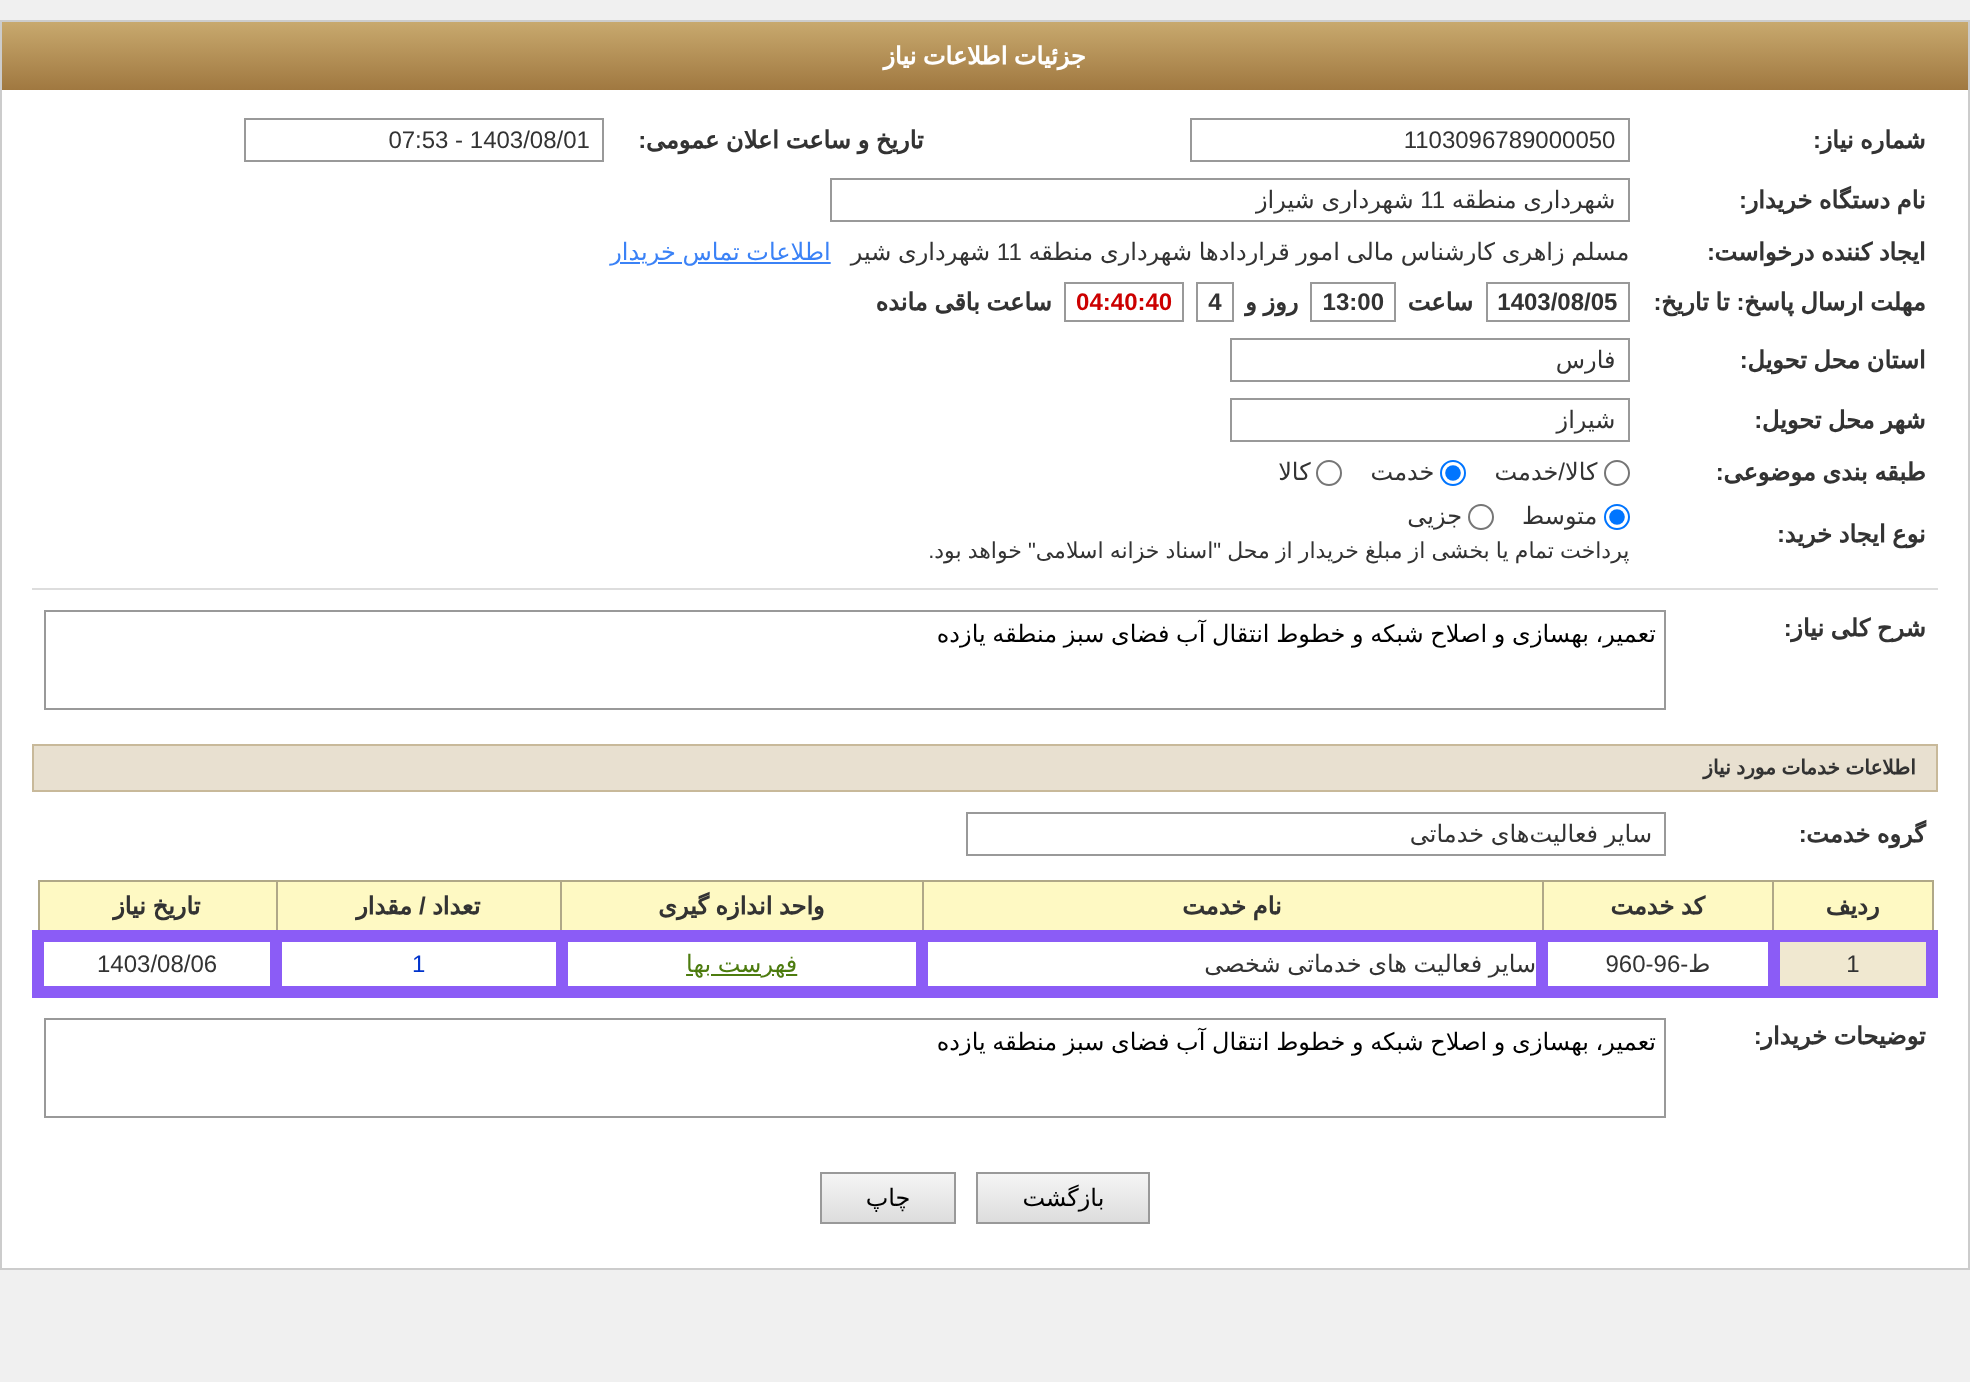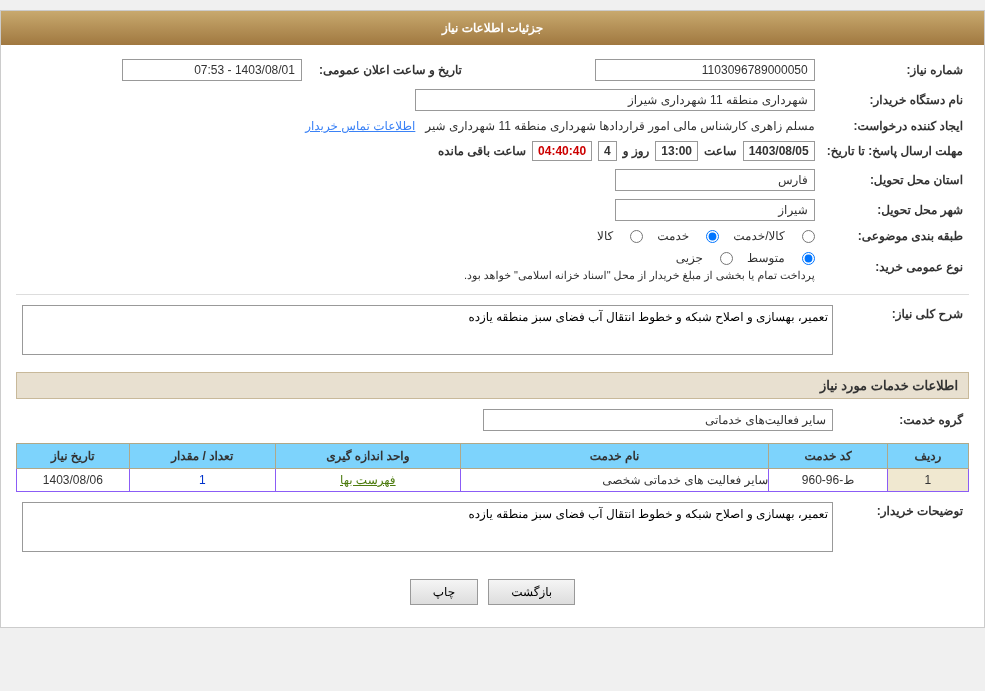--- a/index.html
+++ b/index.html
@@ -75,56 +75,56 @@
     }
     .radio-group {
       display: flex;
       gap: 14px;
       align-items: center;
       direction: rtl;
     }
     .radio-label {
       display: flex;
       align-items: center;
-      gap: 17px;
+      gap: 3px;
     }
     .section-header {
       background: #e8e0d0;
       border: 1px solid #c8b99a;
       padding: 5px 10px;
       font-weight: bold;
-      font-size: 13px;
+      font-size: 10px;
       margin: 10px 0 6px 0;
       text-align: right;
     }
     .textarea-box {
       width: 100%;
       height: 50px;
       border: 1px solid #999;
       resize: none;
       padding: 4px;
       text-align: right;
       direction: rtl;
       font-family: Tahoma, Arial, sans-serif;
       font-size: 12px;
     }
     .services-table {
       width: 100%;
       border-collapse: collapse;
       margin-bottom: 6px;
     }
     .services-table th {
-      background: #7dd3fc;
+      background: #fef9c3;
       border: 1px solid #b0a888;
       padding: 5px 8px;
       text-align: center;
       font-weight: bold;
     }
     .services-table td {
-      border: 1px solid #8b5cf6;
+      border: 6px solid #8b5cf6;
       padding: 4px 0;
       text-align: center;
     }
     .services-table td.rtl-cell {
       text-align: right;
     }
     .blue-text {
       color: #0033cc;
     }
     .orange-link {
@@ -236,21 +236,21 @@
               <span>خدمت</span>
             </label>
             <label class="radio-label">
               <input type="radio" name="tabe" style="">
               <span>کالا</span>
             </label>
           </div>
         </td>
       </tr>
       <tr>
-        <td class="label-cell">نوع عمومی خرید:</td>
+        <td class="label-cell">نوع ایجاد خرید:</td>
         <td colspan="3" class="value-cell">
           <div class="radio-group">
             <label class="radio-label">
               <input type="radio" name="nooe" checked="" style="">
               <span>متوسط</span>
             </label>
             <label class="radio-label">
               <input type="radio" name="nooe" style="">
               <span>جزیی</span>
             </label>

